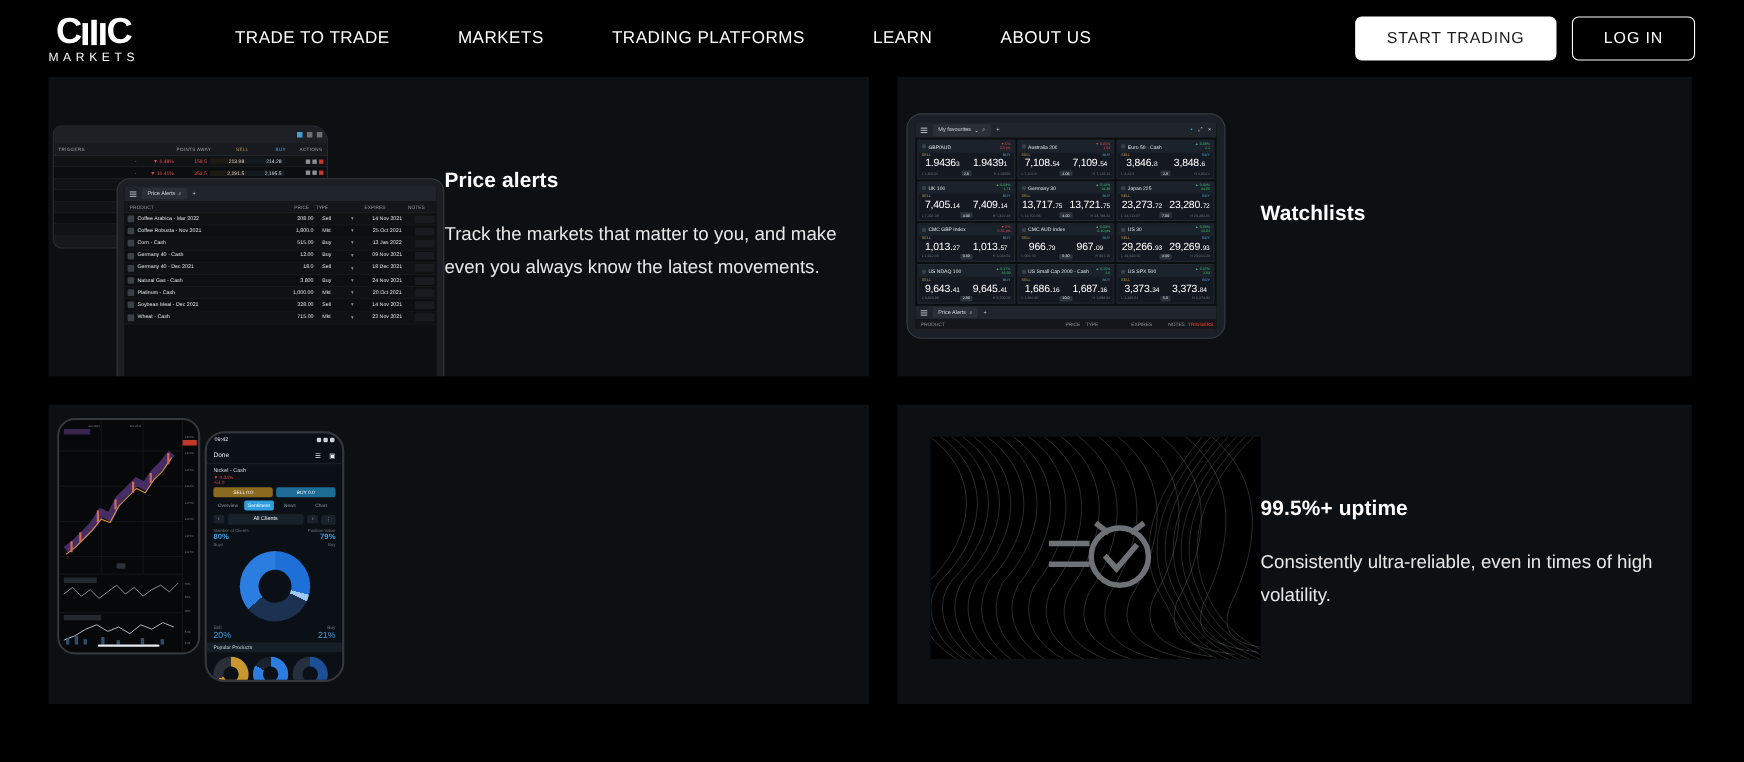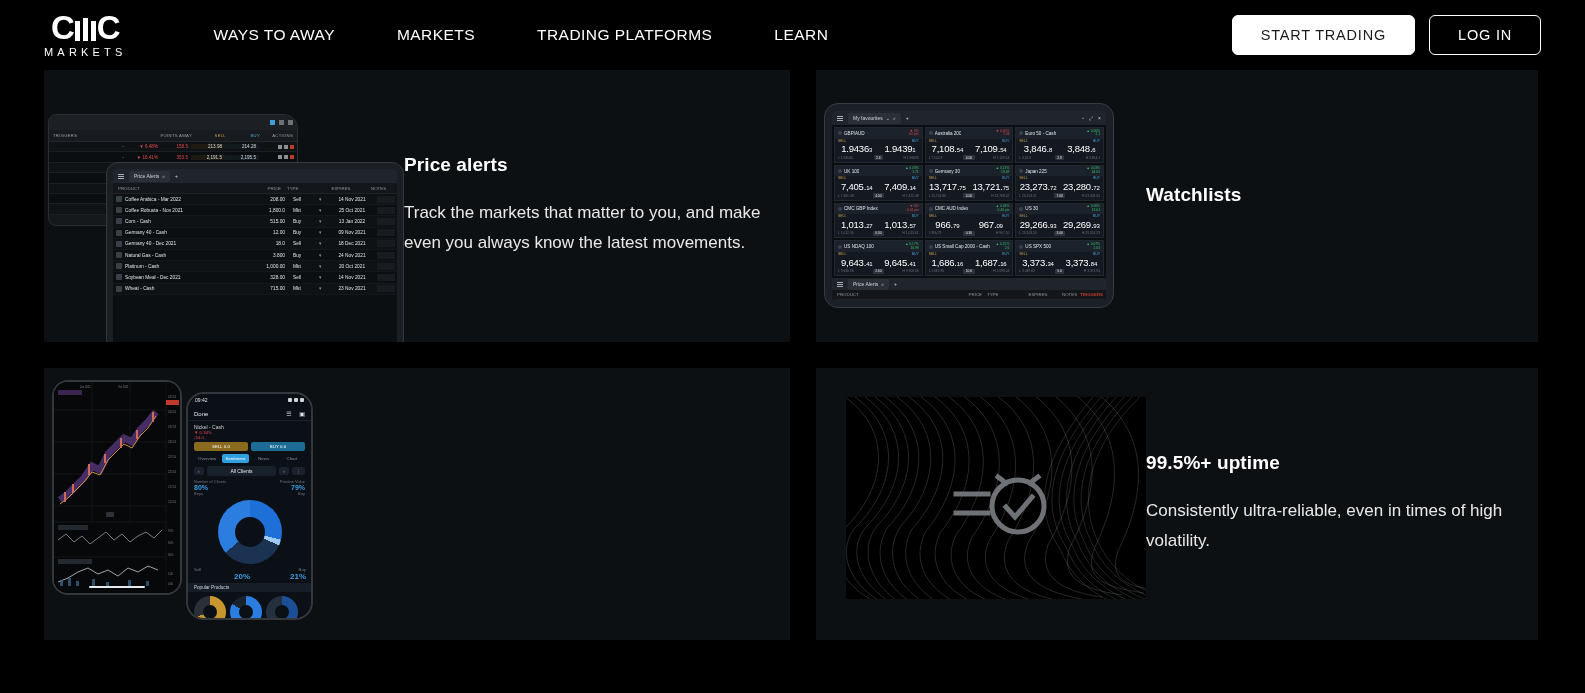--- a/index.html
+++ b/index.html
@@ -221,21 +221,21 @@
   .statrow .val { font-size: 7px; color: #3f9fe0; font-weight: 700; }
   .statrow .r { text-align: right; }
   .donutwrap { display: flex; justify-content: center; padding: 2px 0; }
   .donut {
     width: 64px; height: 64px; border-radius: 50%;
     background: conic-gradient(#1f6fd8 0deg 104deg, #9ec9f5 104deg 115deg, #1b3252 115deg 230deg, #2b7ee0 230deg 360deg);
     display: flex; align-items: center; justify-content: center;
   }
   .donut::after { content: ""; width: 30px; height: 30px; border-radius: 50%; background: #0b0f16; display: block; }
   .btmrow { display: flex; justify-content: space-between; padding: 1px 6px 2px; }
-  .btmrow .v { font-size: 8px; color: #3f9fe0; font-weight: 700; margin-left: 40px; }
+  .btmrow .v { font-size: 8px; color: #3f9fe0; font-weight: 400; }
   .poplbl { font-size: 4.6px; color: #cfd5da; background: #161d26; padding: 2px 6px; }
   .smalldonuts { display: flex; gap: 4px; padding: 4px 6px; }
   .sd { width: 32px; height: 32px; border-radius: 50%; }
   .sd1 { background: conic-gradient(#c8972f 0deg 250deg, #2a2f38 250deg 360deg); }
   .sd2 { background: conic-gradient(#2b7ee0 0deg 300deg, #19222d 300deg 360deg); }
   .sd3 { background: conic-gradient(#1c4f96 0deg 200deg, #24303e 200deg 360deg); }
   .sd::after { content: ""; display: block; width: 14px; height: 14px; margin: 9px; border-radius: 50%; background: #0b0f16; }
   .homebar { position: absolute; bottom: 5px; left: 50%; transform: translateX(-50%); width: 56px; height: 2.5px; background: #e6eaee; border-radius: 2px; }
 
   
@@ -255,24 +255,25 @@
           <i></i>
           <i></i>
           <i></i>
         </span>
       <span class="cglyph">C</span>
     </div>
     <div class="logo-word">MARKETS</div>
   </div>
 
   <nav class="nav">
-    <div class="nav-item">WAYS TO AWAY</div>
+    <div class="nav-item">TRADE TO TRADE</div>
     <div class="nav-item">MARKETS</div>
     <div class="nav-item">TRADING PLATFORMS</div>
     <div class="nav-item">LEARN</div>
+    <div class="nav-item">ABOUT US</div>
   </nav>
 
   <div class="nav-actions">
     <div class="btn btn-solid">START TRADING</div>
     <div class="btn btn-outline">LOG IN</div>
   </div>
 </div>
 
 <div class="grid">
 

